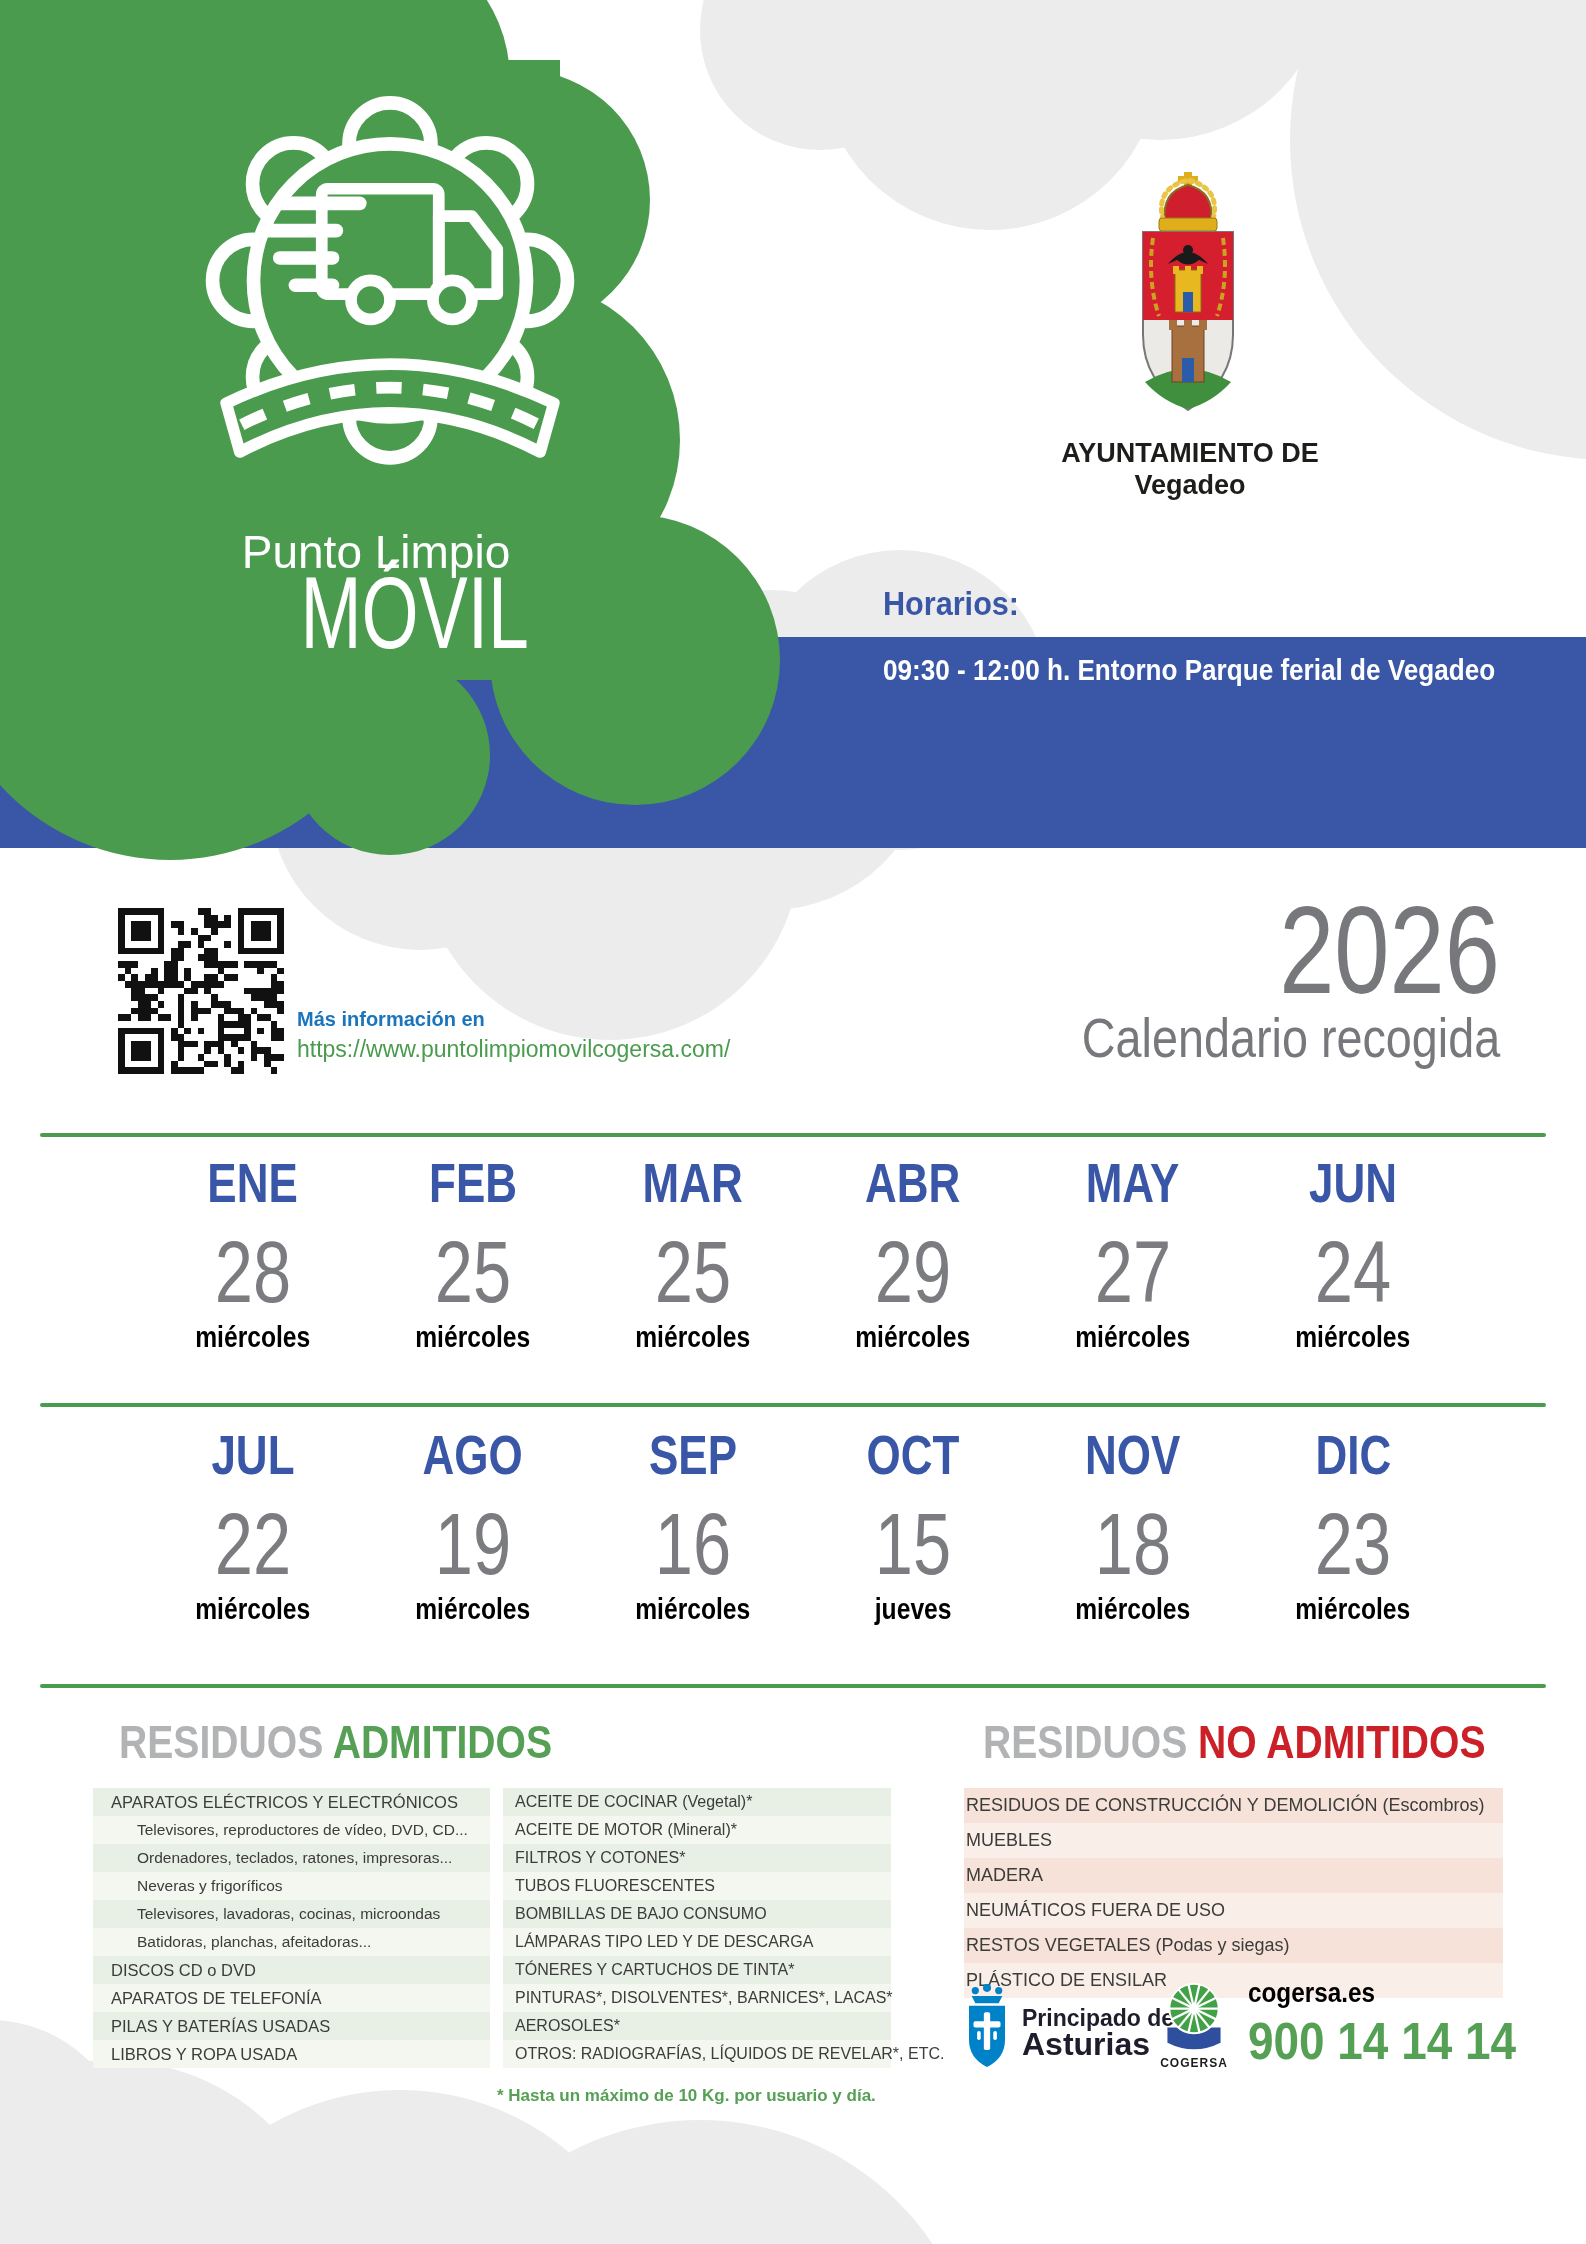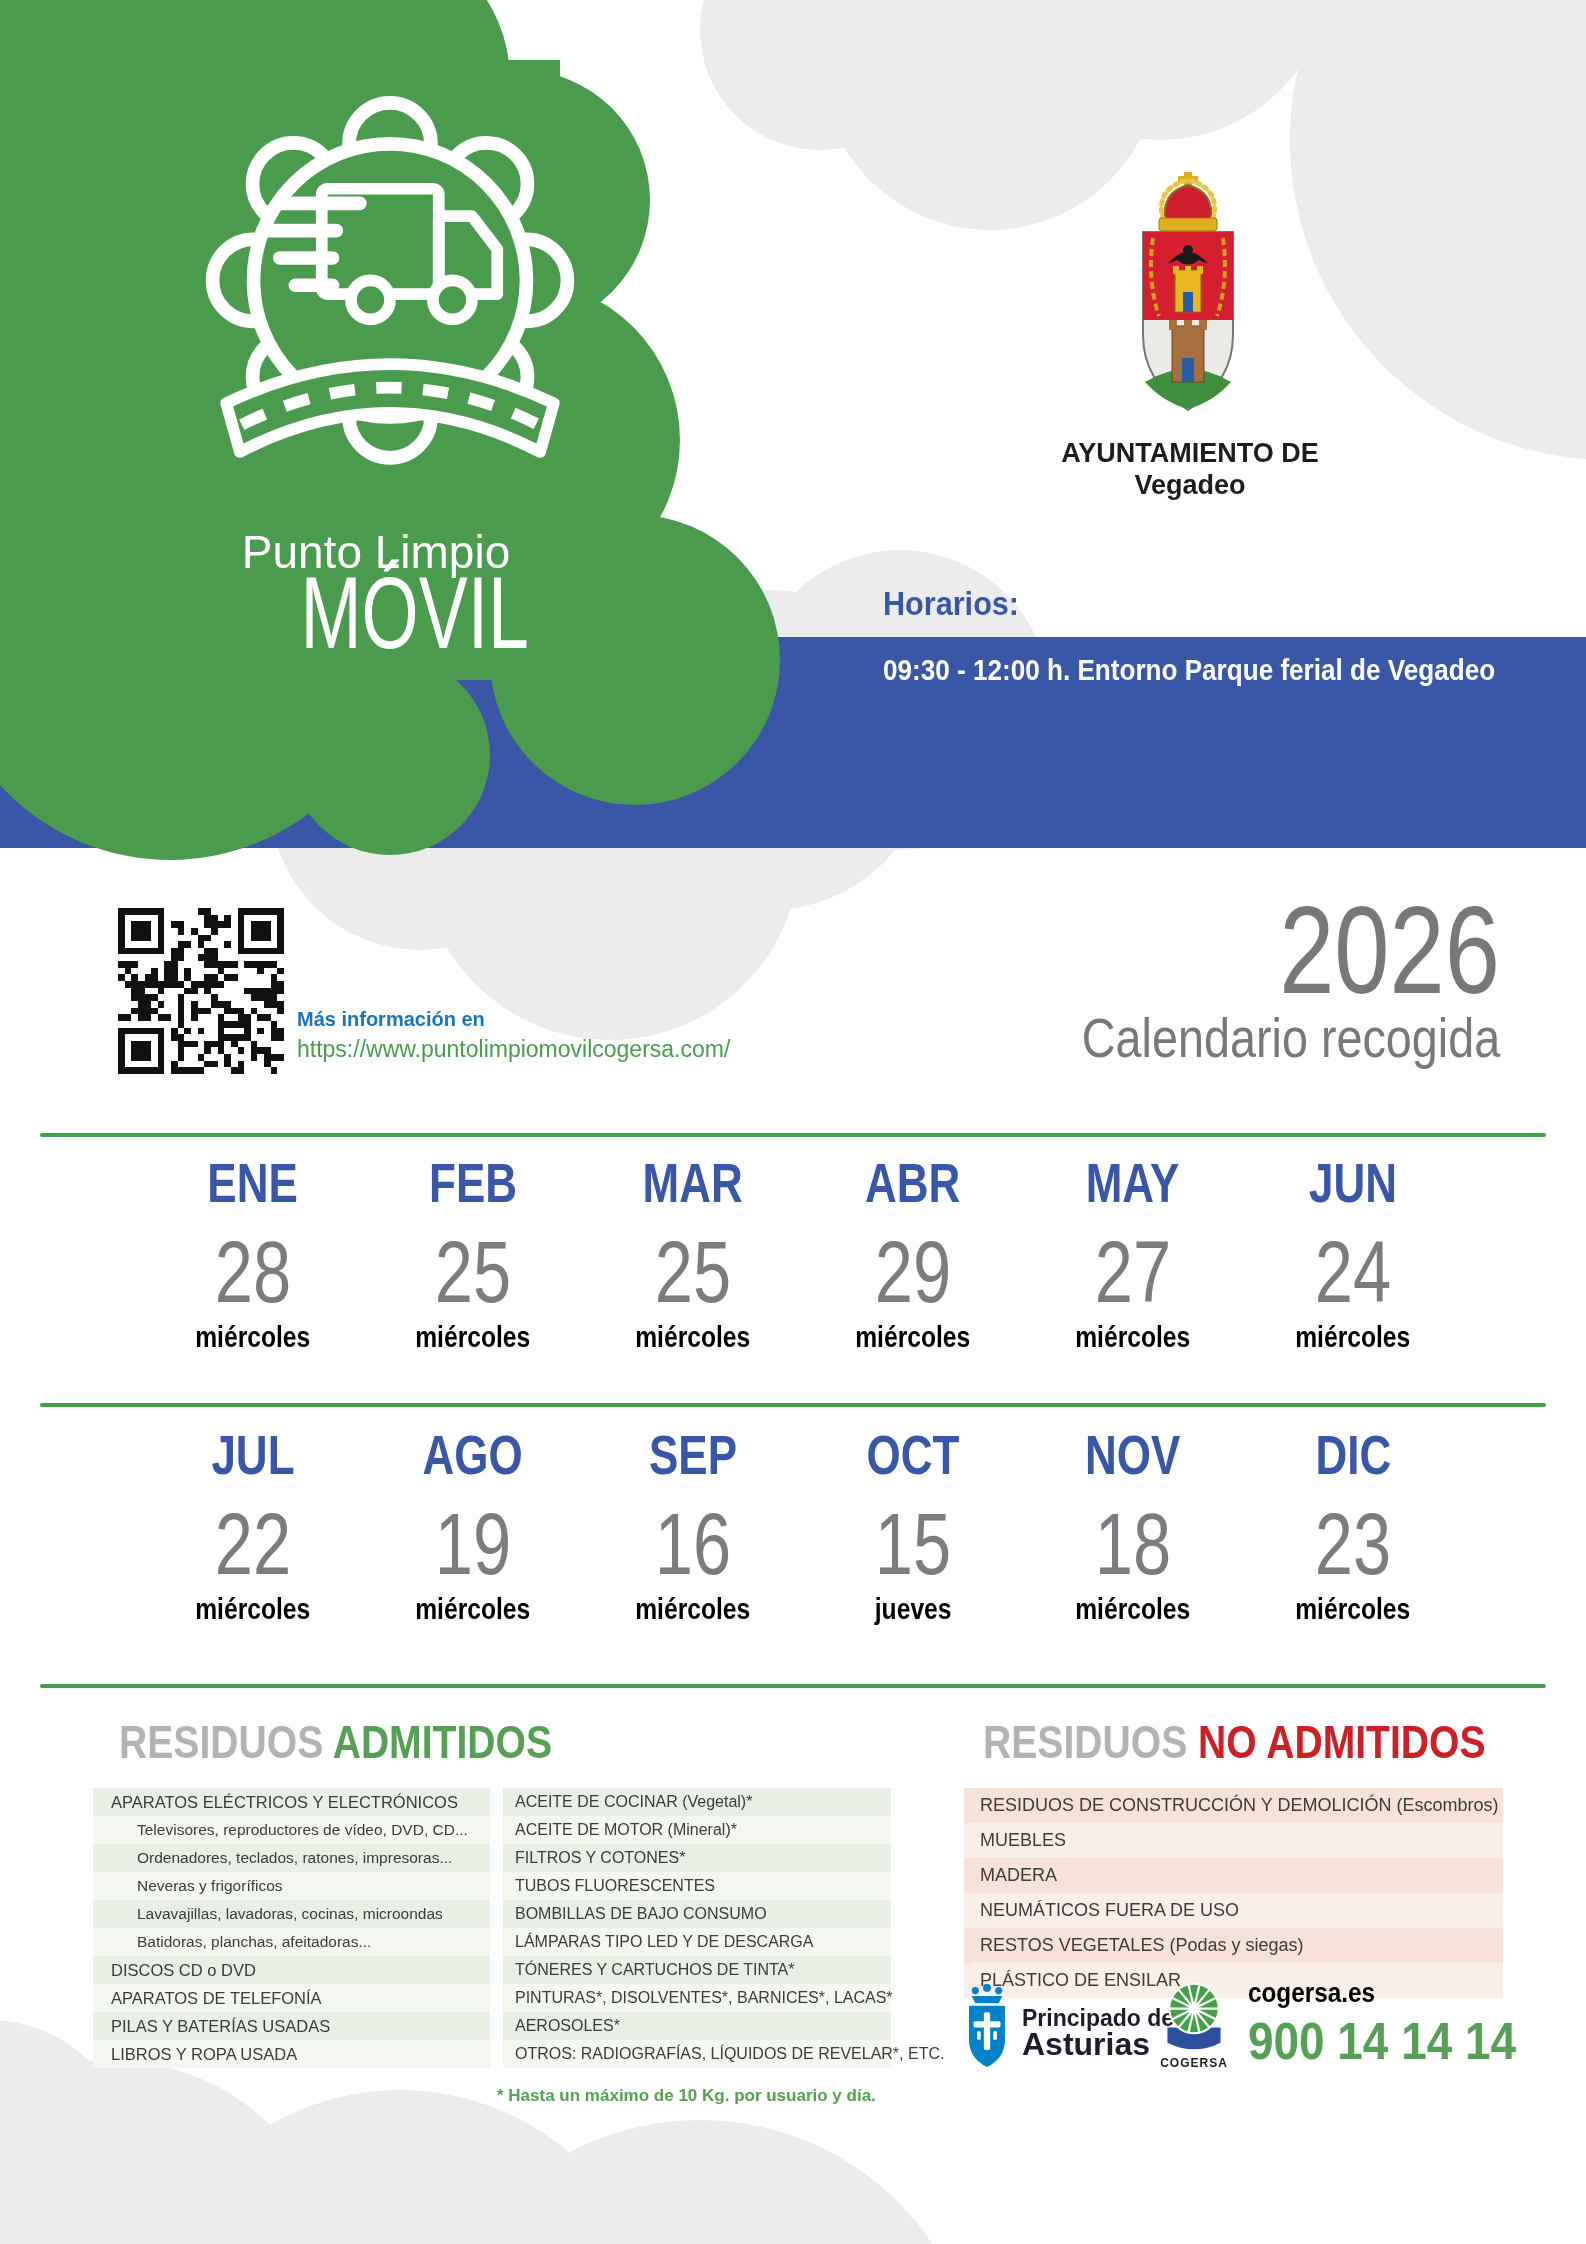--- a/index.html
+++ b/index.html
@@ -38,21 +38,21 @@
   .cal-week{font-size:29px;line-height:34px;font-weight:bold;color:#000000;margin-top:2px;}
   .res-title{position:absolute;top:1716px;font-size:46px;line-height:52px;font-weight:bold;z-index:3;white-space:nowrap;}
   .res-gray{color:#b2b3b5;} .res-green{color:#55a054;} .res-red{color:#cb2027;}
   .tbl{position:absolute;z-index:3;}
   .tbl .row{white-space:nowrap;}
   .tbl-admit .row{height:28px;line-height:28px;font-size:16.5px;padding-left:18px;}
   .tbl-admit .row:nth-child(odd){background:#e8efe4;}
   .tbl-admit .row:nth-child(even){background:#f3f7f0;}
   .tbl-admit .row.indent{padding-left:44px;font-size:15.5px;}
   .tbl-mid .row{font-size:16px;padding-left:12px;}
-  .tbl-na .row{height:35px;line-height:35px;font-size:18px;padding-left:16px;}
+  .tbl-na .row{height:35px;line-height:35px;font-size:18px;padding-left:2px;}
   .tbl-na .row:nth-child(odd){background:#f6e2d8;}
   .tbl-na .row:nth-child(even){background:#faeee8;}
   .footnote{position:absolute;left:497px;top:2086px;font-size:17px;font-weight:bold;color:#55a054;z-index:3;}
   .ast-logo{position:absolute;left:960px;top:1984px;z-index:3;}
   .ast-text{position:absolute;left:1022px;z-index:3;font-weight:bold;color:#1d1d2b;white-space:nowrap;}
   .ast1{top:2006px;font-size:23px;line-height:24px;}
   .ast2{top:2028px;font-size:32px;line-height:32px;}
   .cog-logo{position:absolute;left:1158px;top:1982px;z-index:3;}
   .cog-label{position:absolute;left:1156px;top:2056px;width:76px;text-align:center;font-size:12px;
              font-weight:bold;letter-spacing:1px;color:#1d1d1b;z-index:3;}
@@ -454,21 +454,21 @@
     </div>
 
   <div class="res-title" style="left:119px;">
     <span class="sx sx85 oleft"><span class="res-gray">RESIDUOS </span><span class="res-green">ADMITIDOS</span></span>
   </div>
   <div class="tbl tbl-admit" style="left:93px;top:1788px;width:397px;">
       <div class="row">APARATOS ELÉCTRICOS Y ELECTRÓNICOS</div>
       <div class="row indent">Televisores, reproductores de vídeo, DVD, CD...</div>
       <div class="row indent">Ordenadores, teclados, ratones, impresoras...</div>
       <div class="row indent">Neveras y frigoríficos</div>
-      <div class="row indent">Lavavajillas, lavadoras, cocinas, microondas</div>
+      <div class="row indent">Televisores, lavadoras, cocinas, microondas</div>
       <div class="row indent">Batidoras, planchas, afeitadoras...</div>
       <div class="row">DISCOS CD o DVD</div>
       <div class="row">APARATOS DE TELEFONÍA</div>
       <div class="row">PILAS Y BATERÍAS USADAS</div>
       <div class="row">LIBROS Y ROPA USADA</div>
     </div>
   <div class="tbl tbl-admit tbl-mid" style="left:503px;top:1788px;width:388px;">
       <div class="row">ACEITE DE COCINAR (Vegetal)*</div>
       <div class="row">ACEITE DE MOTOR (Mineral)*</div>
       <div class="row">FILTROS Y COTONES*</div>

